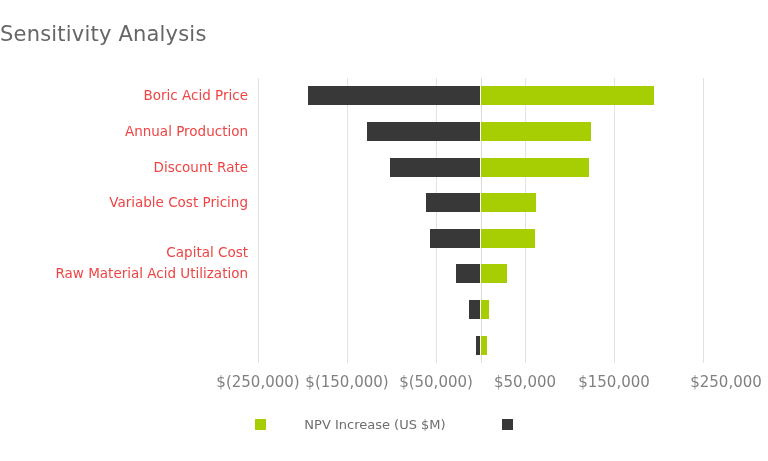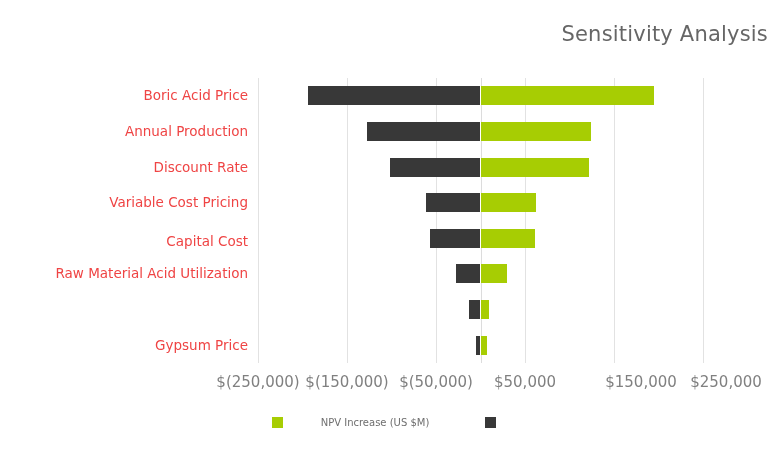--- a/index.html
+++ b/index.html
@@ -17,21 +17,21 @@
   }
   #chart-root {
     position: absolute;
     inset: 0;
   }
   #chart-title {
     position: absolute;
     top: 22px;
     left: 0;
     width: 768px;
-    text-align: right;
+    text-align: left;
     font-size: 21px;
     font-weight: 400;
     color: #666666;
     letter-spacing: 0.2px;
   }
   
   #plot-area {
     position: absolute;
     left: 258px;          
     top: 78px;
@@ -118,41 +118,40 @@
     display: flex;
     align-items: center;
     gap: 8px;
   }
   .legend-swatch {
     width: 11px;
     height: 11px;
     display: inline-block;
   }
   .legend-text {
-    font-size: 10px;
+    font-size: 13px;
     color: #6e6e6e;
     white-space: nowrap;
     margin-left: 30px;
   }
 </style>
 </head>
 <body>
 
 <div id="chart-root">
 
   <div id="chart-title">Sensitivity Analysis</div>
 
   <div id="category-labels">
       <div class="cat-label" style="top: 8.3125px;">Boric Acid Price</div>
       <div class="cat-label" style="top: 43.9375px;">Annual Production</div>
       <div class="cat-label" style="top: 79.5625px;">Discount Rate</div>
       <div class="cat-label" style="top: 115.188px;">Variable Cost Pricing</div>
-      <div class="cat-label" style="top: 154px;">Capital Cost</div>
+      <div class="cat-label" style="top: 165px;">Capital Cost</div>
       <div class="cat-label" style="top: 186.438px;">Raw Material Acid Utilization</div>
-      <div class="cat-label" style="top: 257.688px;">Gypsum Price</div>
     </div>
 
   <div id="plot-area">
     <div id="gridlines">
         <div class="gridline" style="left: 0px;"></div>
         <div class="gridline" style="left: 89px;"></div>
         <div class="gridline" style="left: 178px;"></div>
         <div class="gridline" style="left: 267px;"></div>
         <div class="gridline" style="left: 356px;"></div>
         <div class="gridline" style="left: 445px;"></div>
@@ -192,21 +191,21 @@
           <div class="bar bar-pos" title="Gypsum Price" style="left: 222.5px; width: 6.052px; background: rgb(167, 205, 3);"></div>
         </div>
       </div>
   </div>
 
   <div id="x-axis-labels">
       <div class="tick-label" style="left: 258px;">$(250,000)</div>
       <div class="tick-label" style="left: 347px;">$(150,000)</div>
       <div class="tick-label" style="left: 436px; text-align: center;">$(50,000)</div>
       <div class="tick-label" style="left: 525px;">$50,000</div>
-      <div class="tick-label" style="left: 641px;">$150,000</div>
+      <div class="tick-label" style="left: 614px;">$150,000</div>
       <div class="tick-label" style="left: 726px;">$250,000</div>
     </div>
 
   <div id="legend">
       <div class="legend-item">
         <span class="legend-swatch" style="background: rgb(167, 205, 3);"></span>
         <span class="legend-text">NPV Increase (US $M)</span>
       </div>
       <div class="legend-item">
         <span class="legend-swatch" style="background: rgb(56, 56, 56);"></span>

